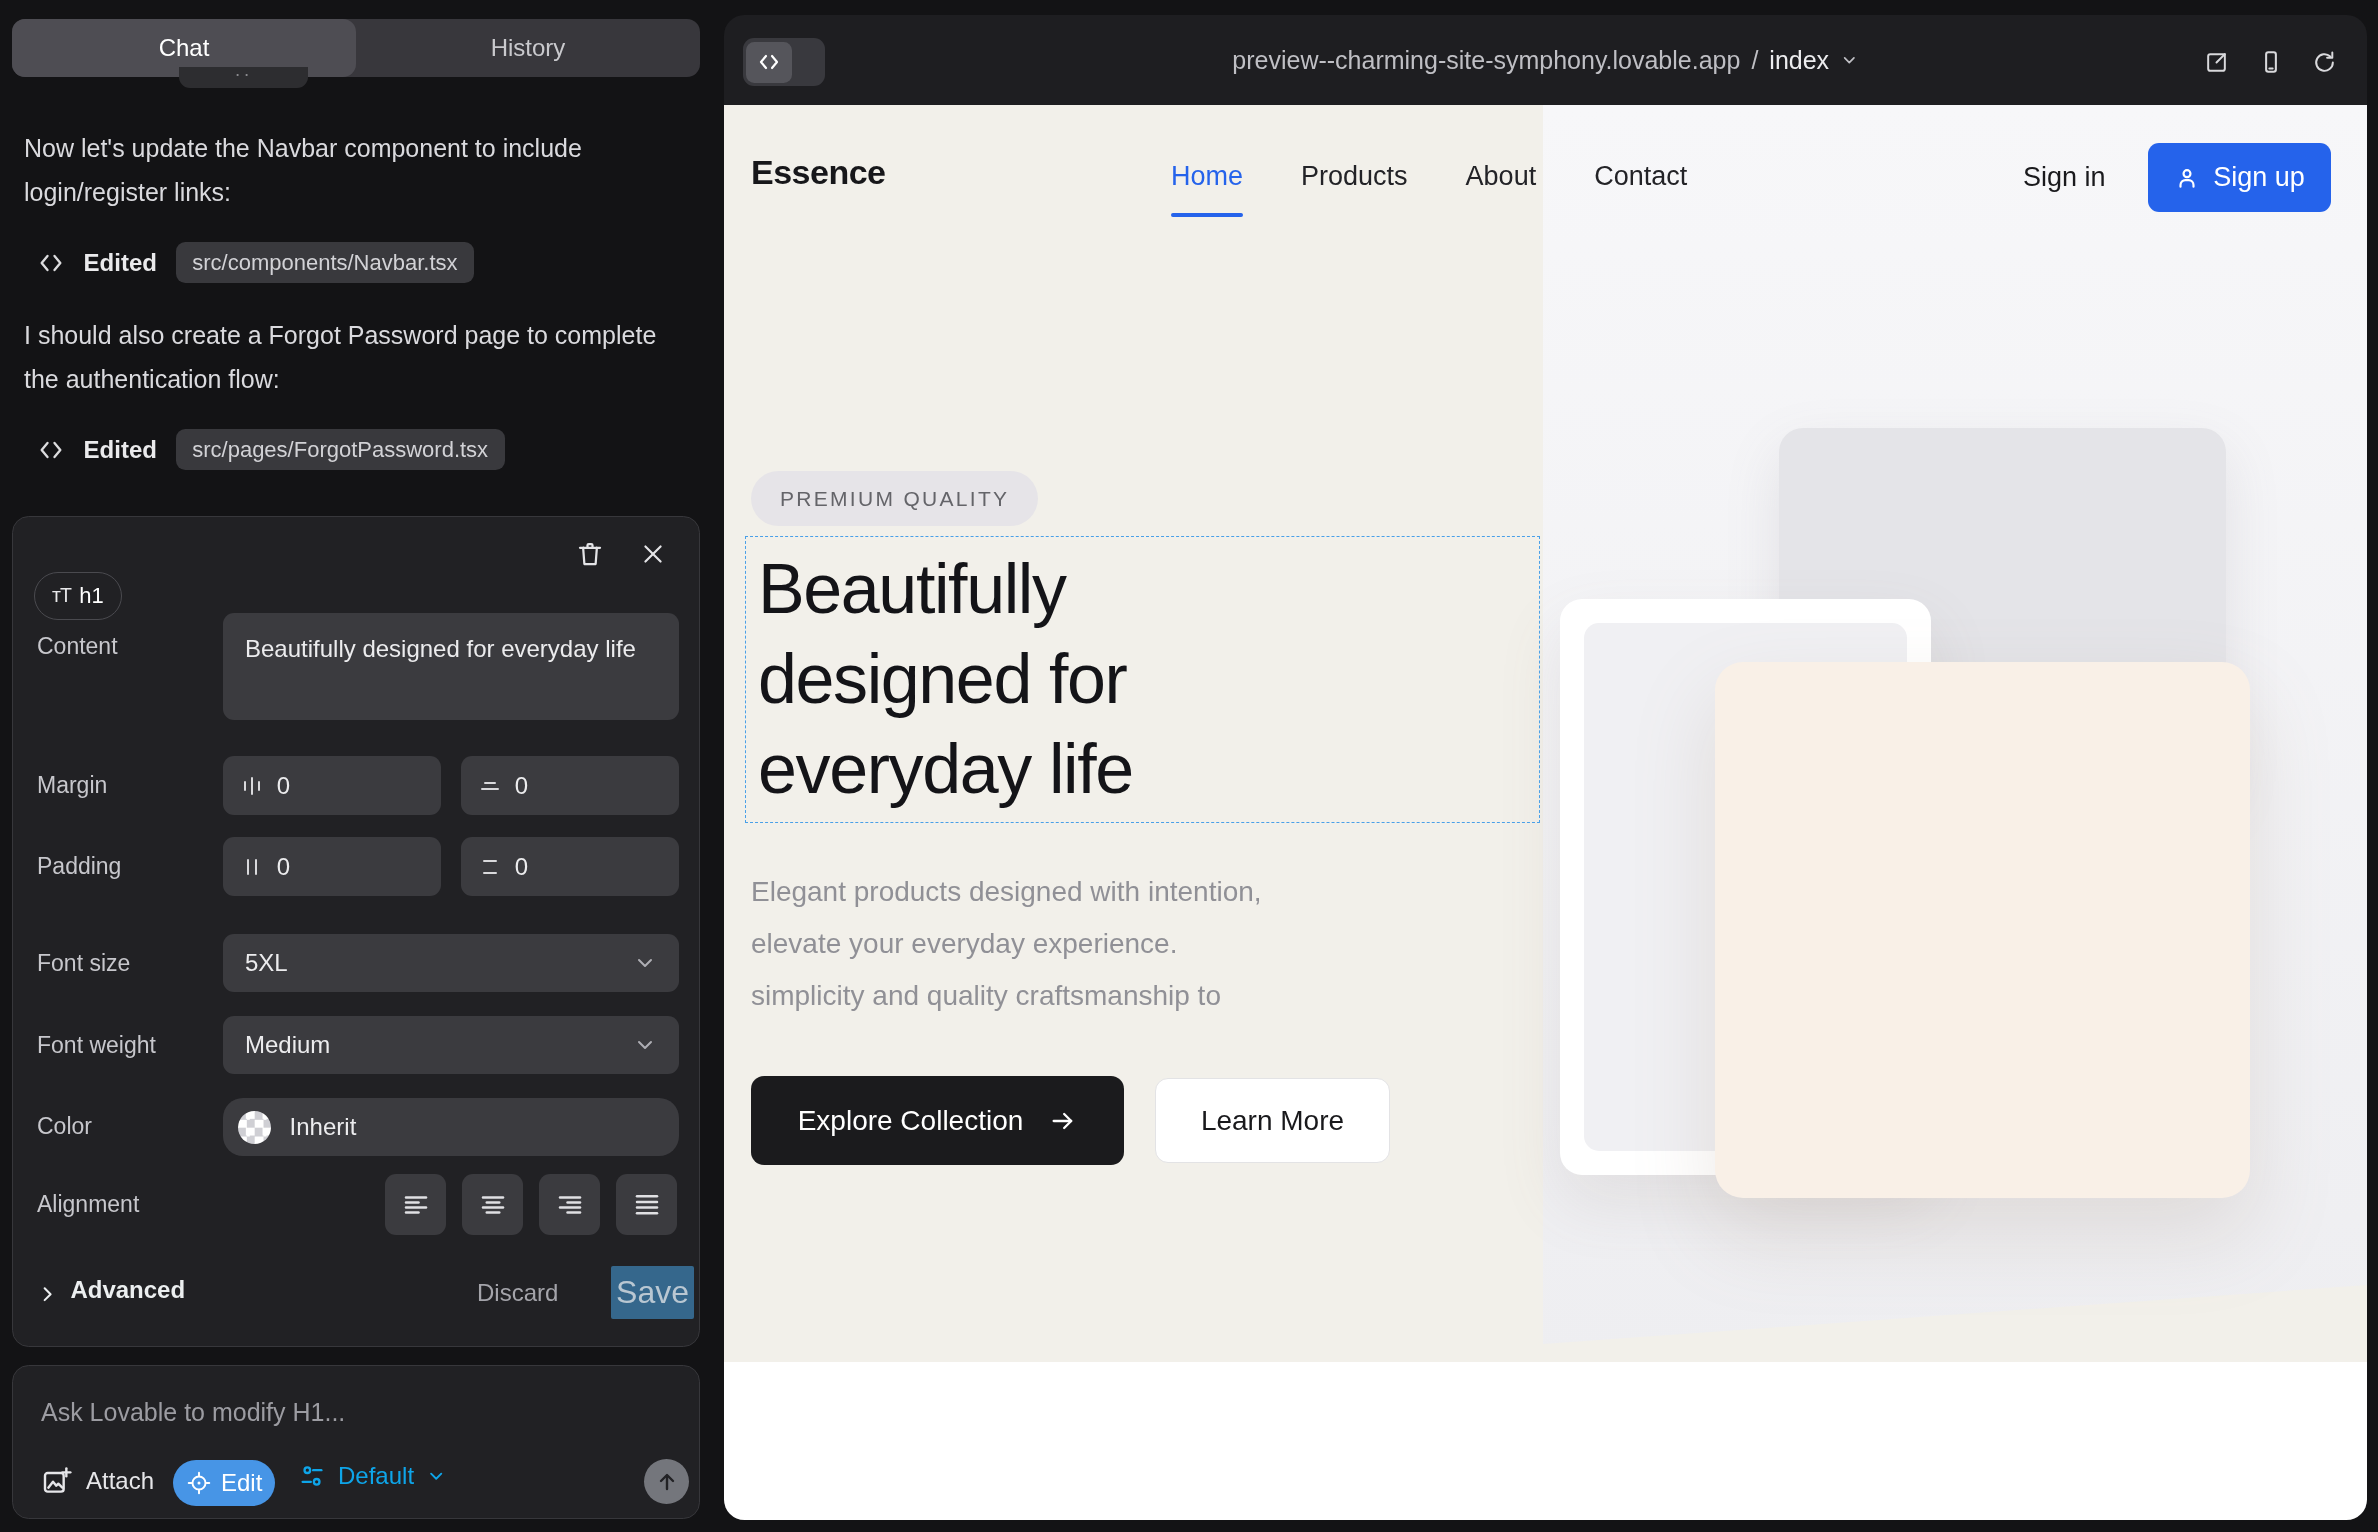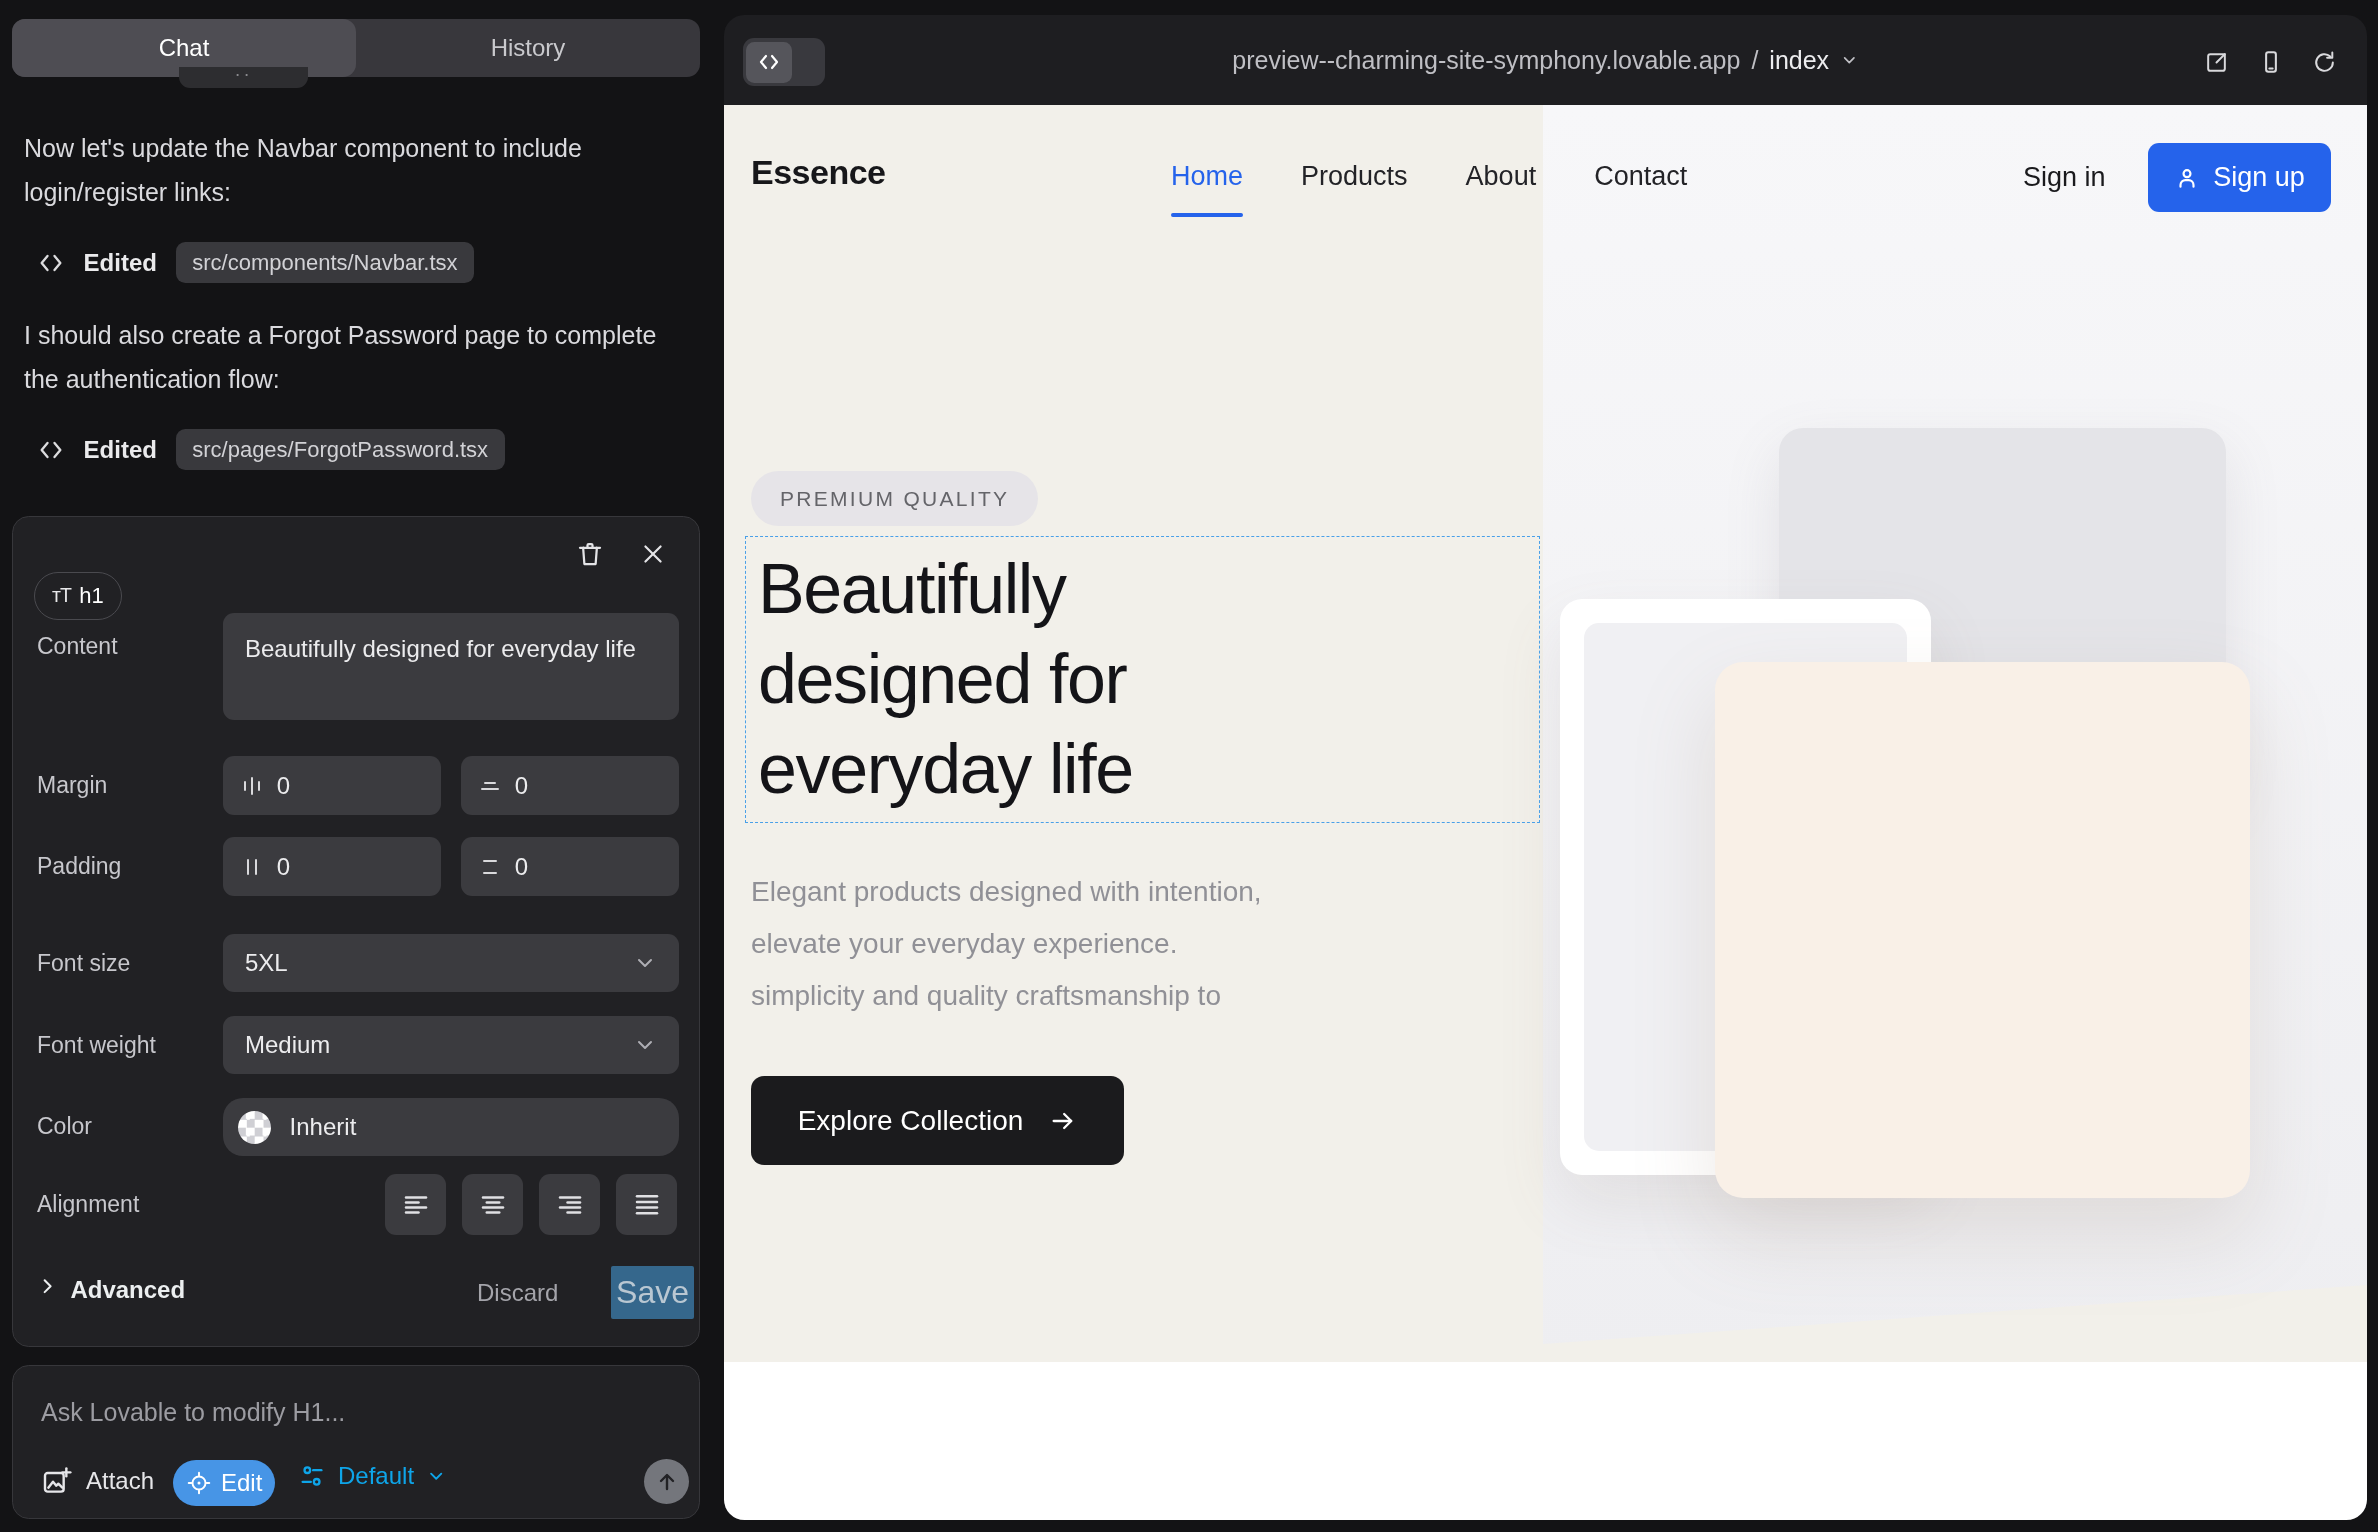--- a/index.html
+++ b/index.html
@@ -44,21 +44,21 @@
   .fld-mh{left:210px; top:239px;} .fld-mv{left:448px; top:239px;}
   .fld-ph{left:210px; top:320px;} .fld-pv{left:448px; top:320px;}
   .fld-select{left:210px; top:417px; width:456px; height:58px; padding:0 22px; justify-content:space-between;}
   .fld-weight{top:499px;}
   .fld-color{left:210px; top:581px; width:456px; height:58px; padding:0 15px; gap:18.6px;border-radius:20px;}
   .spacing-icon{color:#d9d9dc;}
   .sel-chevron{color:#aeaeb4;}
   .checker{width:33px; height:33px; border-radius:50%; background:repeating-conic-gradient(#ffffff 0 90deg,#cfcfd4 0 180deg); background-size:16.7px 16.7px;}
   .align-group{left:372px; top:657px; display:flex; gap:16px;}
   .align-btn{width:61px; height:61px; background:var(--input); border-radius:11px; display:flex; align-items:center; justify-content:center; color:#e0e0e3;}
-  .advanced{left:24px; top:759px; display:flex; align-items:flex-start; gap:13px; color:#eceff0; font-size:24px; font-weight:600;}
+  .advanced{left:24px; top:759px; display:flex; align-items:flex-end; gap:13px; color:#eceff0; font-size:24px; font-weight:600;}
   .discard{left:464px; top:762px; font-size:24px; color:#a4a4aa;}
   .save-btn{left:598px; top:749px; width:83px; height:53px; background:var(--save); color:var(--save-text); font-size:32px; border-radius:2px; display:flex; align-items:center; justify-content:center;}
 
   
   .prompt{left:12px; top:1365px; width:688px; height:154px; background:var(--panel); border:0.9px solid var(--panel-border); border-radius:16.7px;}
   .placeholder{left:28px; top:32px; font-size:25px; color:#9c9ca2;}
   .attach{left:28px; top:99px; display:flex; align-items:center; gap:13px; color:#e6e6e9; font-size:24px;}
   .edit-pill{left:160px; top:94px; width:102px; height:46px; border-radius:23px; background:var(--edit-blue); color:#fff; font-size:24px; display:flex; align-items:center; justify-content:center; gap:9.3px;}
   .mode{left:285px; top:96px; display:flex; align-items:center; gap:12px; color:#0ea5e9; font-size:24px;}
   .send{left:631px; top:93px; width:45px; height:45px; border-radius:50%; background:#74767c; color:#222225; display:flex; align-items:center; justify-content:center;}
@@ -367,16 +367,17 @@
         <div>elevate your everyday experience.</div>
         <div>simplicity and quality craftsmanship to</div>
       </div>
       <div class="abs cta-primary">
         <span>Explore Collection</span>
         <svg width="28" height="28" viewBox="0 0 24 24" fill="none" stroke="currentColor" stroke-width="2" stroke-linecap="round" stroke-linejoin="round">
             <line x1="4" y1="12" x2="19" y2="12"></line>
             <polyline points="13 6 19 12 13 18"></polyline>
           </svg>
       </div>
+      <div class="abs cta-secondary">Learn More</div>
     </div>
   </main>
 </div>
 
 
 </body></html>

